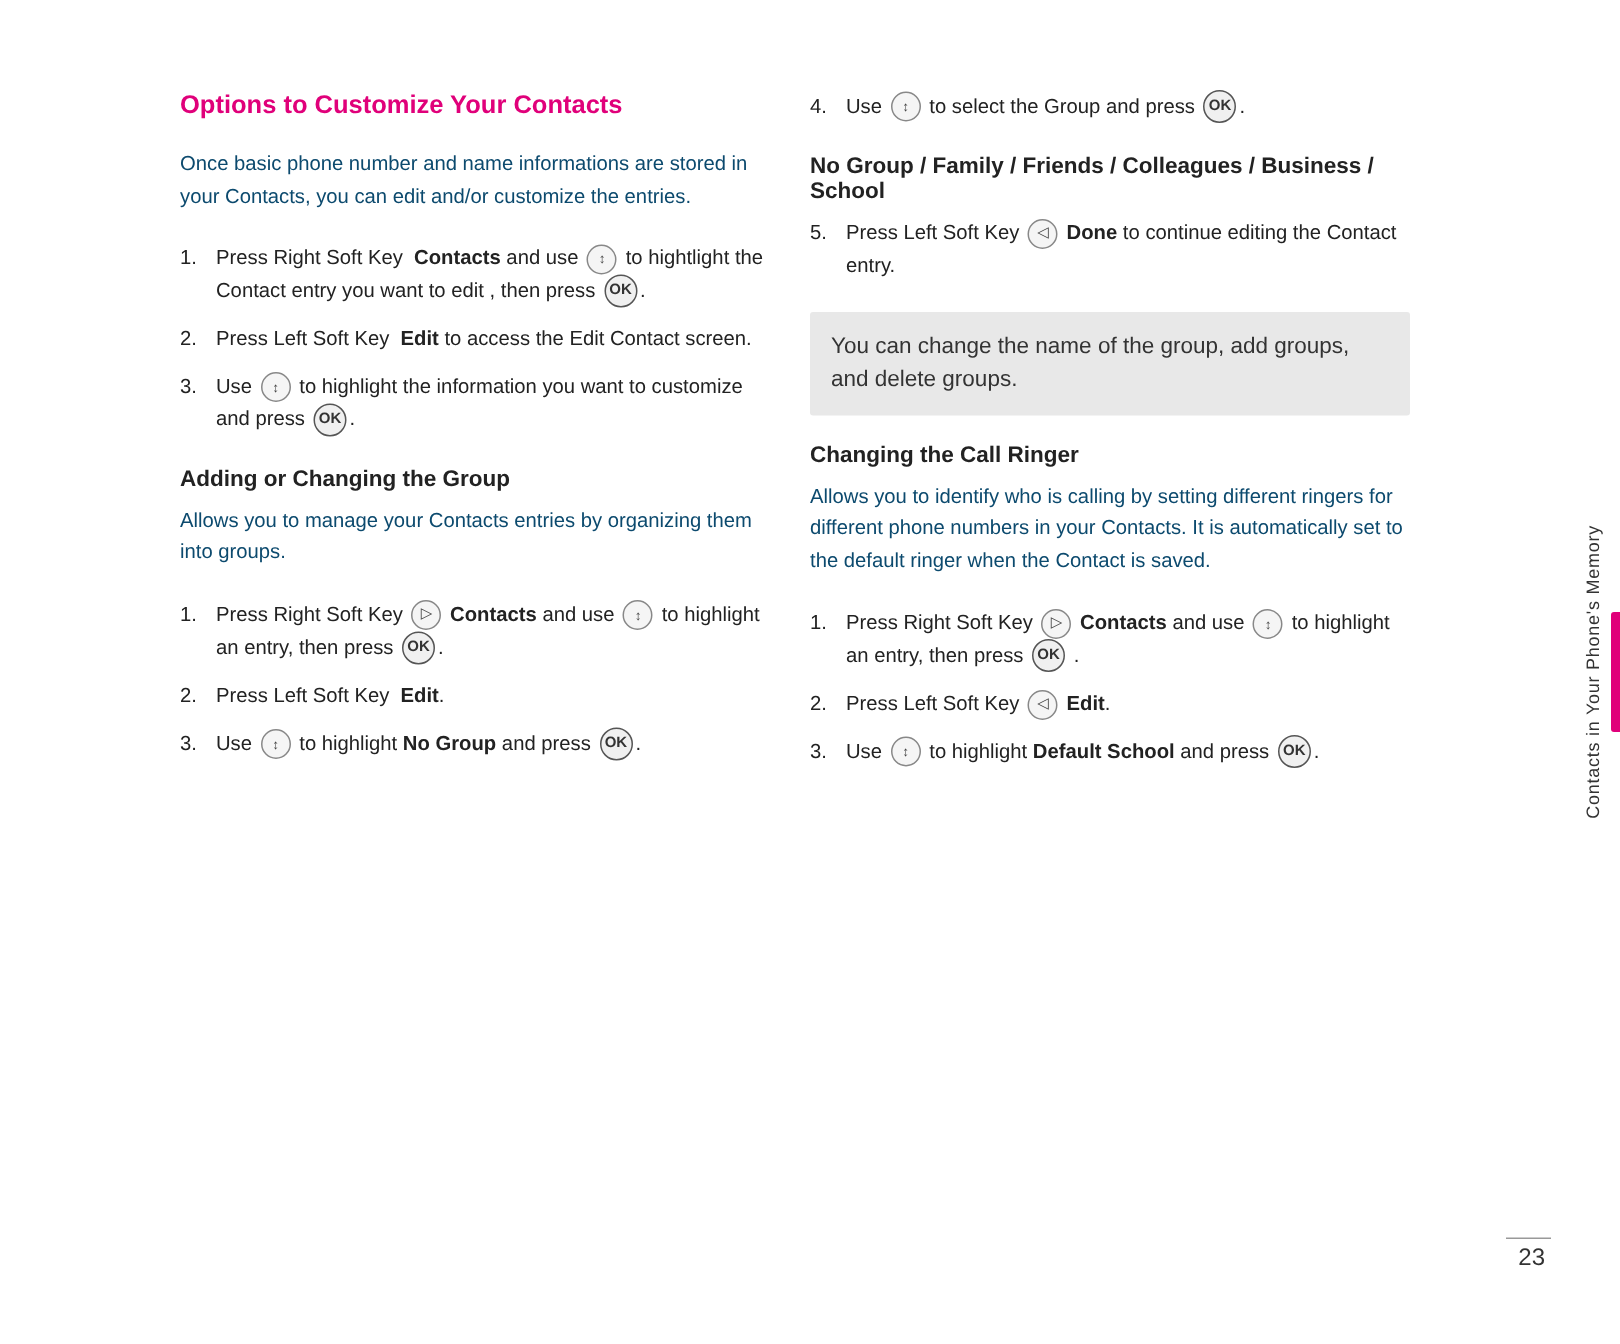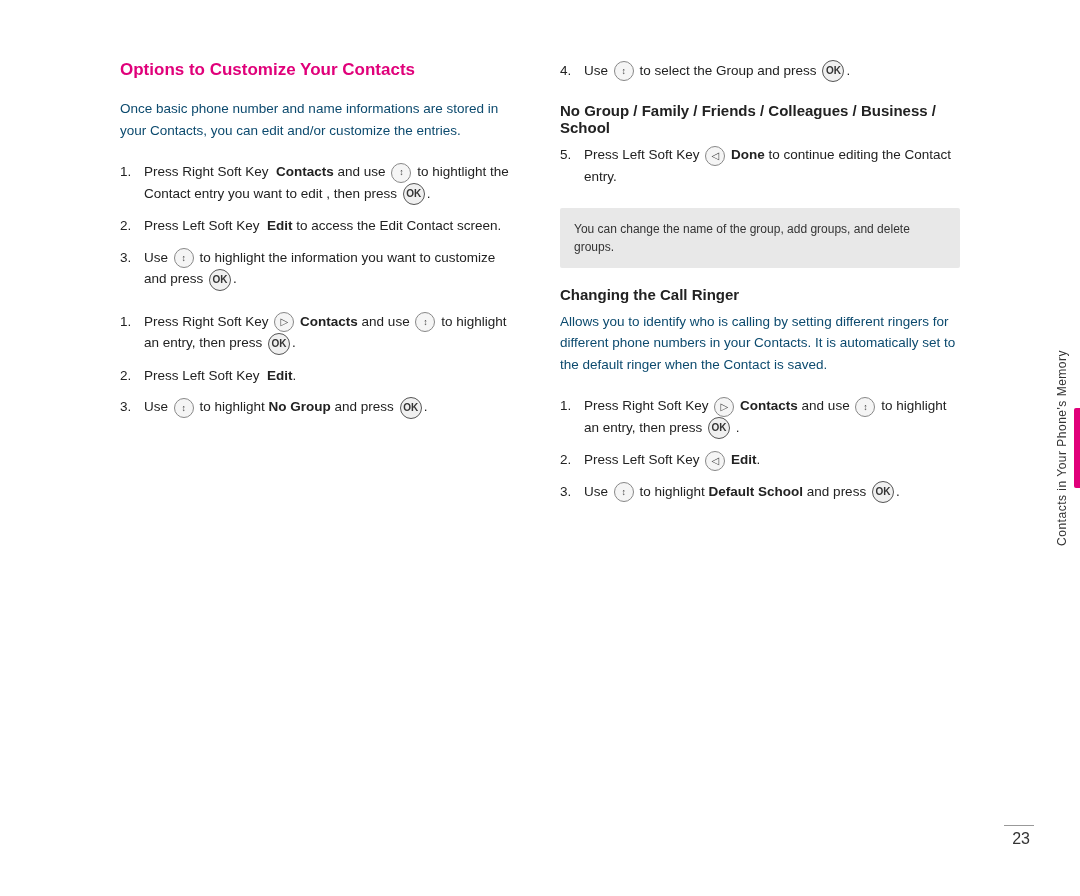--- a/index.html
+++ b/index.html
@@ -16,21 +16,21 @@
 
     .page-container {
       display: flex;
       height: 100%;
     }
 
     .main-content {
       flex: 1;
       padding: 60px 50px 40px 120px;
       display: flex;
-      gap: 40px;
+      gap: 20px;
     }
 
     .left-column {
       flex: 1;
       max-width: 400px;
     }
 
     .right-column {
       flex: 1;
       max-width: 400px;
@@ -89,21 +89,21 @@
     }
 
     .note-box .note-label {
       font-weight: bold;
       color: #e0007a;
       font-size: 13px;
       margin-bottom: 4px;
     }
 
     .note-box .note-text {
-      font-size: 12px;
+      font-size: 15px;
       line-height: 1.5;
       color: #333;
     }
 
     .icon-ok {
       display: inline-flex;
       align-items: center;
       justify-content: center;
       width: 22px;
       height: 22px;
@@ -239,20 +239,22 @@
           </span>
         </li>
         <li>
           <span class="step-num">3.</span>
           <span class="step-content">
             Use <span class="icon-nav">↕</span> to highlight the information you want to customize and press <span class="icon-ok">OK</span>.
           </span>
         </li>
       </ol>
 
+      <div class="subsection-title">Adding or Changing the Group</div>
+      <div class="intro-text">Allows you to manage your Contacts entries by organizing them into groups.</div>
 
       <ol class="step-list">
         <li>
           <span class="step-num">1.</span>
           <span class="step-content">
             Press Right Soft Key <span class="icon-right-key">▷</span> <span class="bold">Contacts</span> and use
             <span class="icon-nav">↕</span> to highlight an entry, then press <span class="icon-ok">OK</span>.
           </span>
         </li>
         <li>

